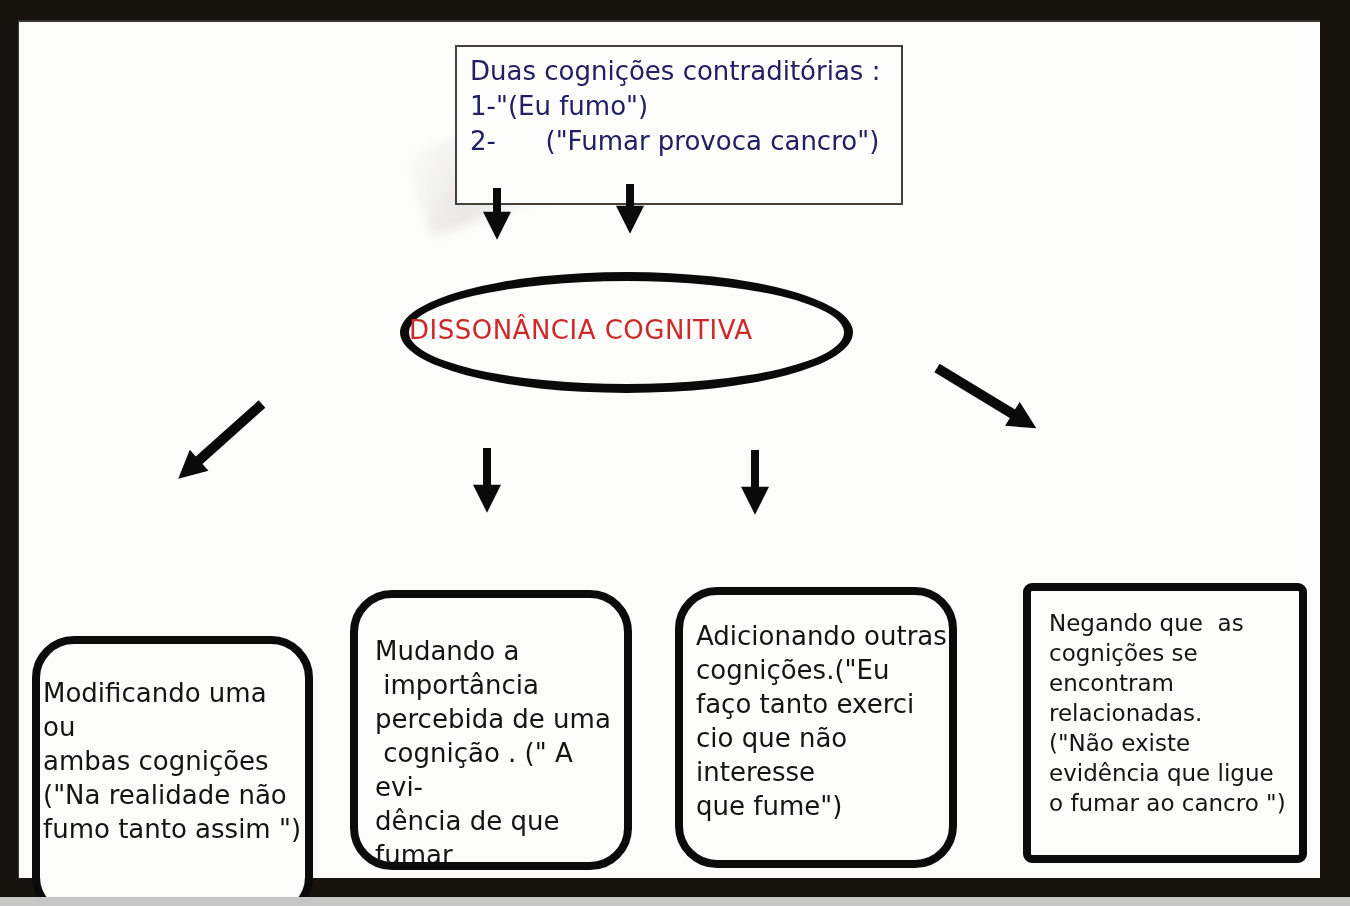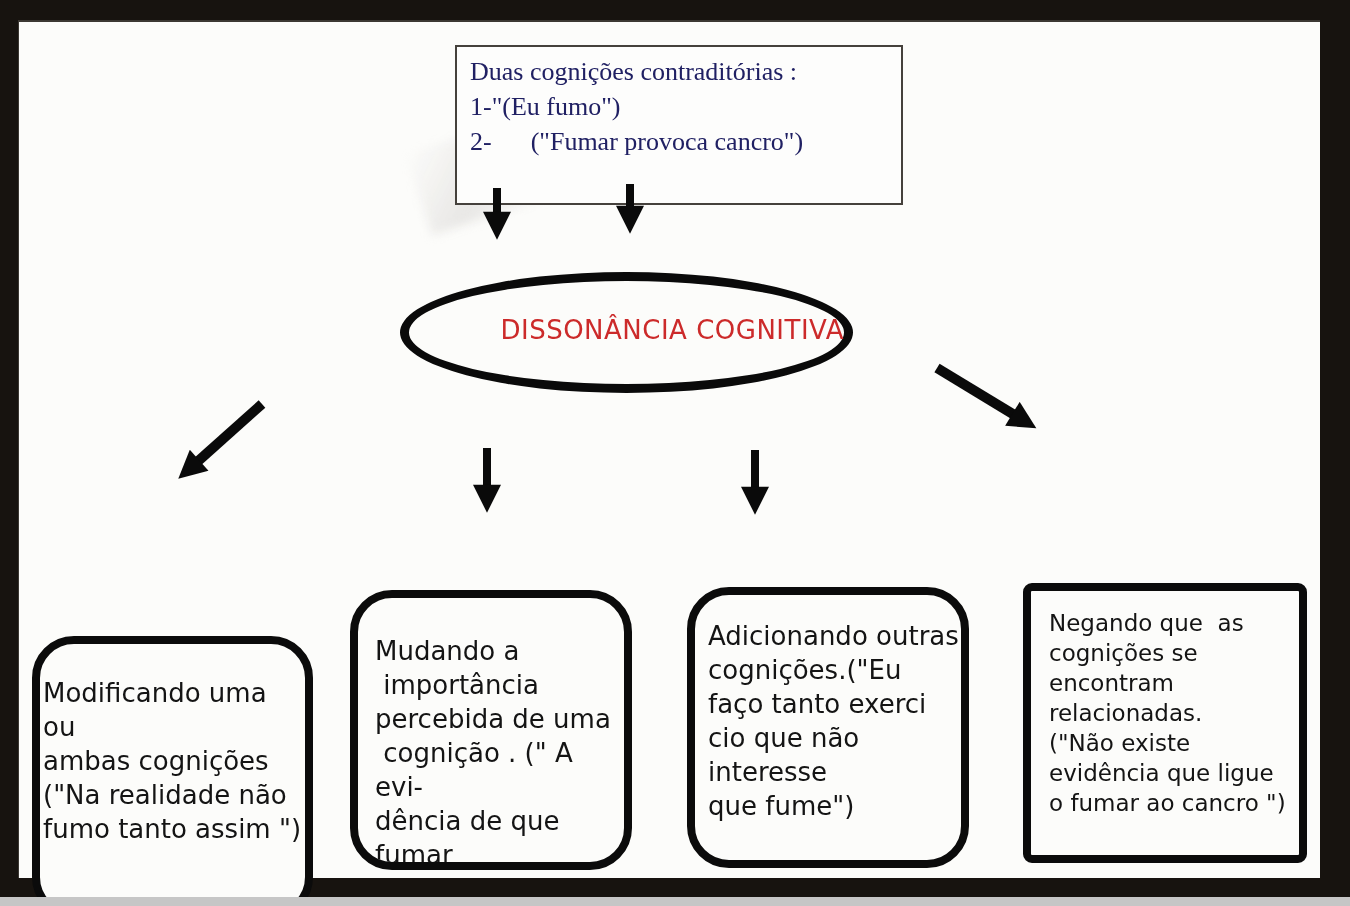--- a/index.html
+++ b/index.html
@@ -21,39 +21,39 @@
     position:absolute;left:415px;top:128px;width:160px;height:85px;
     background:linear-gradient(135deg,rgba(220,220,220,0) 0%,rgba(214,212,210,.5) 45%,rgba(255,255,255,0) 100%);
     transform:rotate(-18deg);filter:blur(5px);
   }
   .top-box{
     position:absolute;left:455px;top:45px;width:448px;height:160px;
     background:#fdfdfc;border:2px solid #45413c;box-sizing:border-box;
   }
   .top-box-text{
     color:#202063;font-size:26px;line-height:35px;
-    padding:7px 0 0 13px;white-space:pre-wrap;font-family:Liberation Serif, serif;
+    padding:7px 0 0 13px;white-space:pre-wrap;
   }
   .ellipse{
     position:absolute;left:400px;top:272px;width:453px;height:121px;
     box-sizing:border-box;border:9px solid #0a0a0a;border-radius:50%;
-    display:flex;align-items:center;justify-content:flex-end;background:transparent;
+    display:flex;align-items:center;justify-content:flex-start;background:transparent;
   }
   .ellipse-label{
     color:#cc2a2a;font-size:26px;letter-spacing:.5px;white-space:nowrap;
     transform:translateY(-3px);
   }
   .sbox{
     position:absolute;box-sizing:border-box;border:8px solid #0b0b0b;border-radius:42px;
     background:#fcfcfa;color:#141414;font-size:26px;line-height:34px;
     white-space:pre-wrap;overflow:hidden;
   }
   #sbox1{left:32px;top:592px;width:281px;height:283px;padding:32px 0 0 3px;margin-top:44px;}
   #sbox2{left:350px;top:590px;width:282px;height:280px;padding:36px 0 0 17px;}
-  #sbox3{left:675px;top:587px;width:282px;height:281px;padding:24px 0 0 13px;margin-left:12px;}
+  #sbox3{left:675px;top:587px;width:282px;height:281px;padding:24px 0 0 13px;}
   #sbox4{left:1023px;top:583px;width:284px;height:280px;padding:17px 0 0 18px;font-size:23px;line-height:30px;border-radius:9px;}
   svg.arrows{position:absolute;left:0;top:0;width:1350px;height:906px;pointer-events:none;}
 </style>
 </head>
 <body>
 
 <div class="canvas"></div>
 <div class="smudge"></div>
 
 <div class="top-box">

